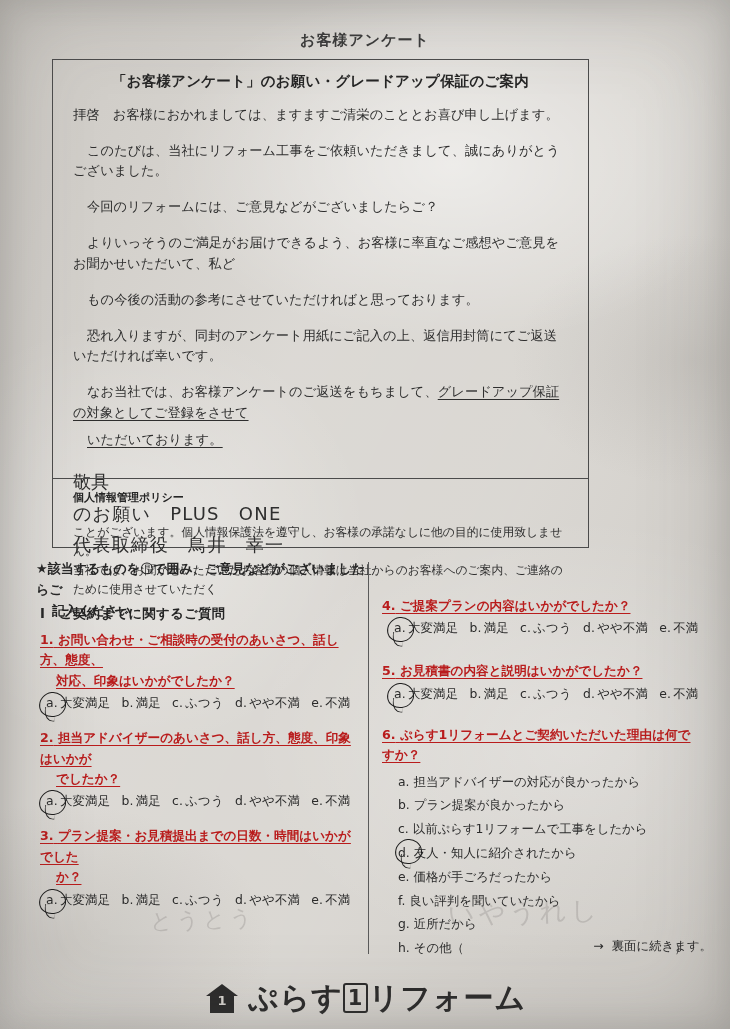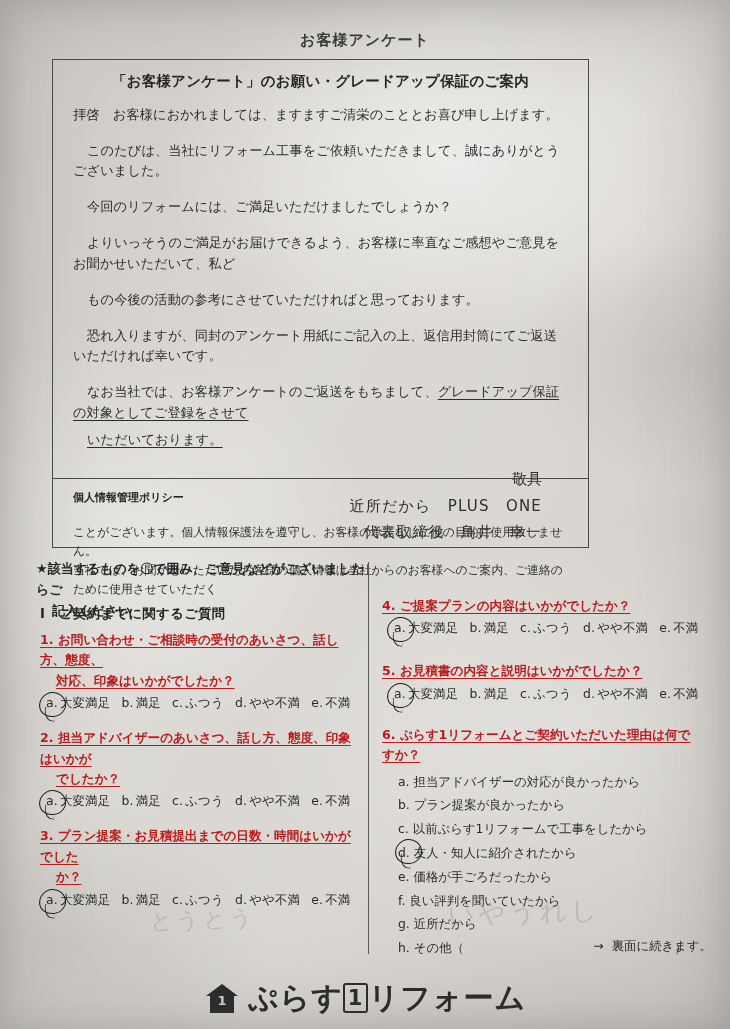--- a/index.html
+++ b/index.html
@@ -80,22 +80,21 @@
     letter-spacing: 0.1px;
   }
   .indent {
     text-indent: 14px;
   }
   .ul { text-decoration: underline; text-underline-offset: 3px; }
 
   .sig-block {
     margin-top: 4px;
     padding-right: 26px;
-    text-align: right;
-    font-size: 15px;
+    font-size: 18px;
     line-height: 1.75;
   }
   .sig-company { letter-spacing: 1.2px; }
   .sig-name { letter-spacing: 1.2px; }
 
   .policy-divider {
     position: absolute;
     left: 0;
     top: 418px;
     width: 100%;
@@ -285,30 +284,30 @@
 <div class="page">
   <div class="paper-tone"></div>
 
   <div class="doc-title">お客様アンケート</div>
 
   <div class="letter-box">
     <div class="letter-heading">「お客様アンケート」のお願い・グレードアップ保証のご案内</div>
     <div class="letter-body">
       <p>拝啓　お客様におかれましては、ますますご清栄のこととお喜び申し上げます。</p>
       <p class="indent">このたびは、当社にリフォーム工事をご依頼いただきまして、誠にありがとうございました。</p>
-      <p class="indent">今回のリフォームには、ご満足いただけましたでしょうか？</p>
+      <p class="indent">今回のリフォームには、ご意見などがございましたらご？</p>
       <p class="indent">よりいっそうのご満足がお届けできるよう、お客様に率直なご感想やご意見をお聞かせいただいて、私ど</p>
       <p class="indent">もの今後の活動の参考にさせていただければと思っております。</p>
       <p class="indent">恐れ入りますが、同封のアンケート用紙にご記入の上、返信用封筒にてご返送いただければ幸いです。</p>
       <p class="indent"><span>なお当社では、お客様アンケートのご返送をもちまして、</span><span class="ul">グレードアップ保証の対象としてご登録をさせて</span></p>
       <p class="indent" style="margin-top:-8px"><span class="ul">いただいております。</span></p>
 
       <div class="sig-block">
         <div>敬具</div>
-        <div class="sig-company">近所だから　PLUS　ONE</div>
+        <div class="sig-company">のお願い　PLUS　ONE</div>
         <div class="sig-name">代表取締役　鳥井　幸一</div>
       </div>
     </div>
 
     <div class="policy-divider"></div>
     <div class="policy">
       <div class="policy-title">個人情報管理ポリシー</div>
       <div class="policy-text">ことがございます。個人情報保護法を遵守し、お客様の承諾なしに他の目的に使用致しません。</div>
       <div class="policy-text">当社では、お聞かせいただいたお客様の個人情報は当社からのお客様へのご案内、ご連絡のために使用させていただく</div>
     </div>

